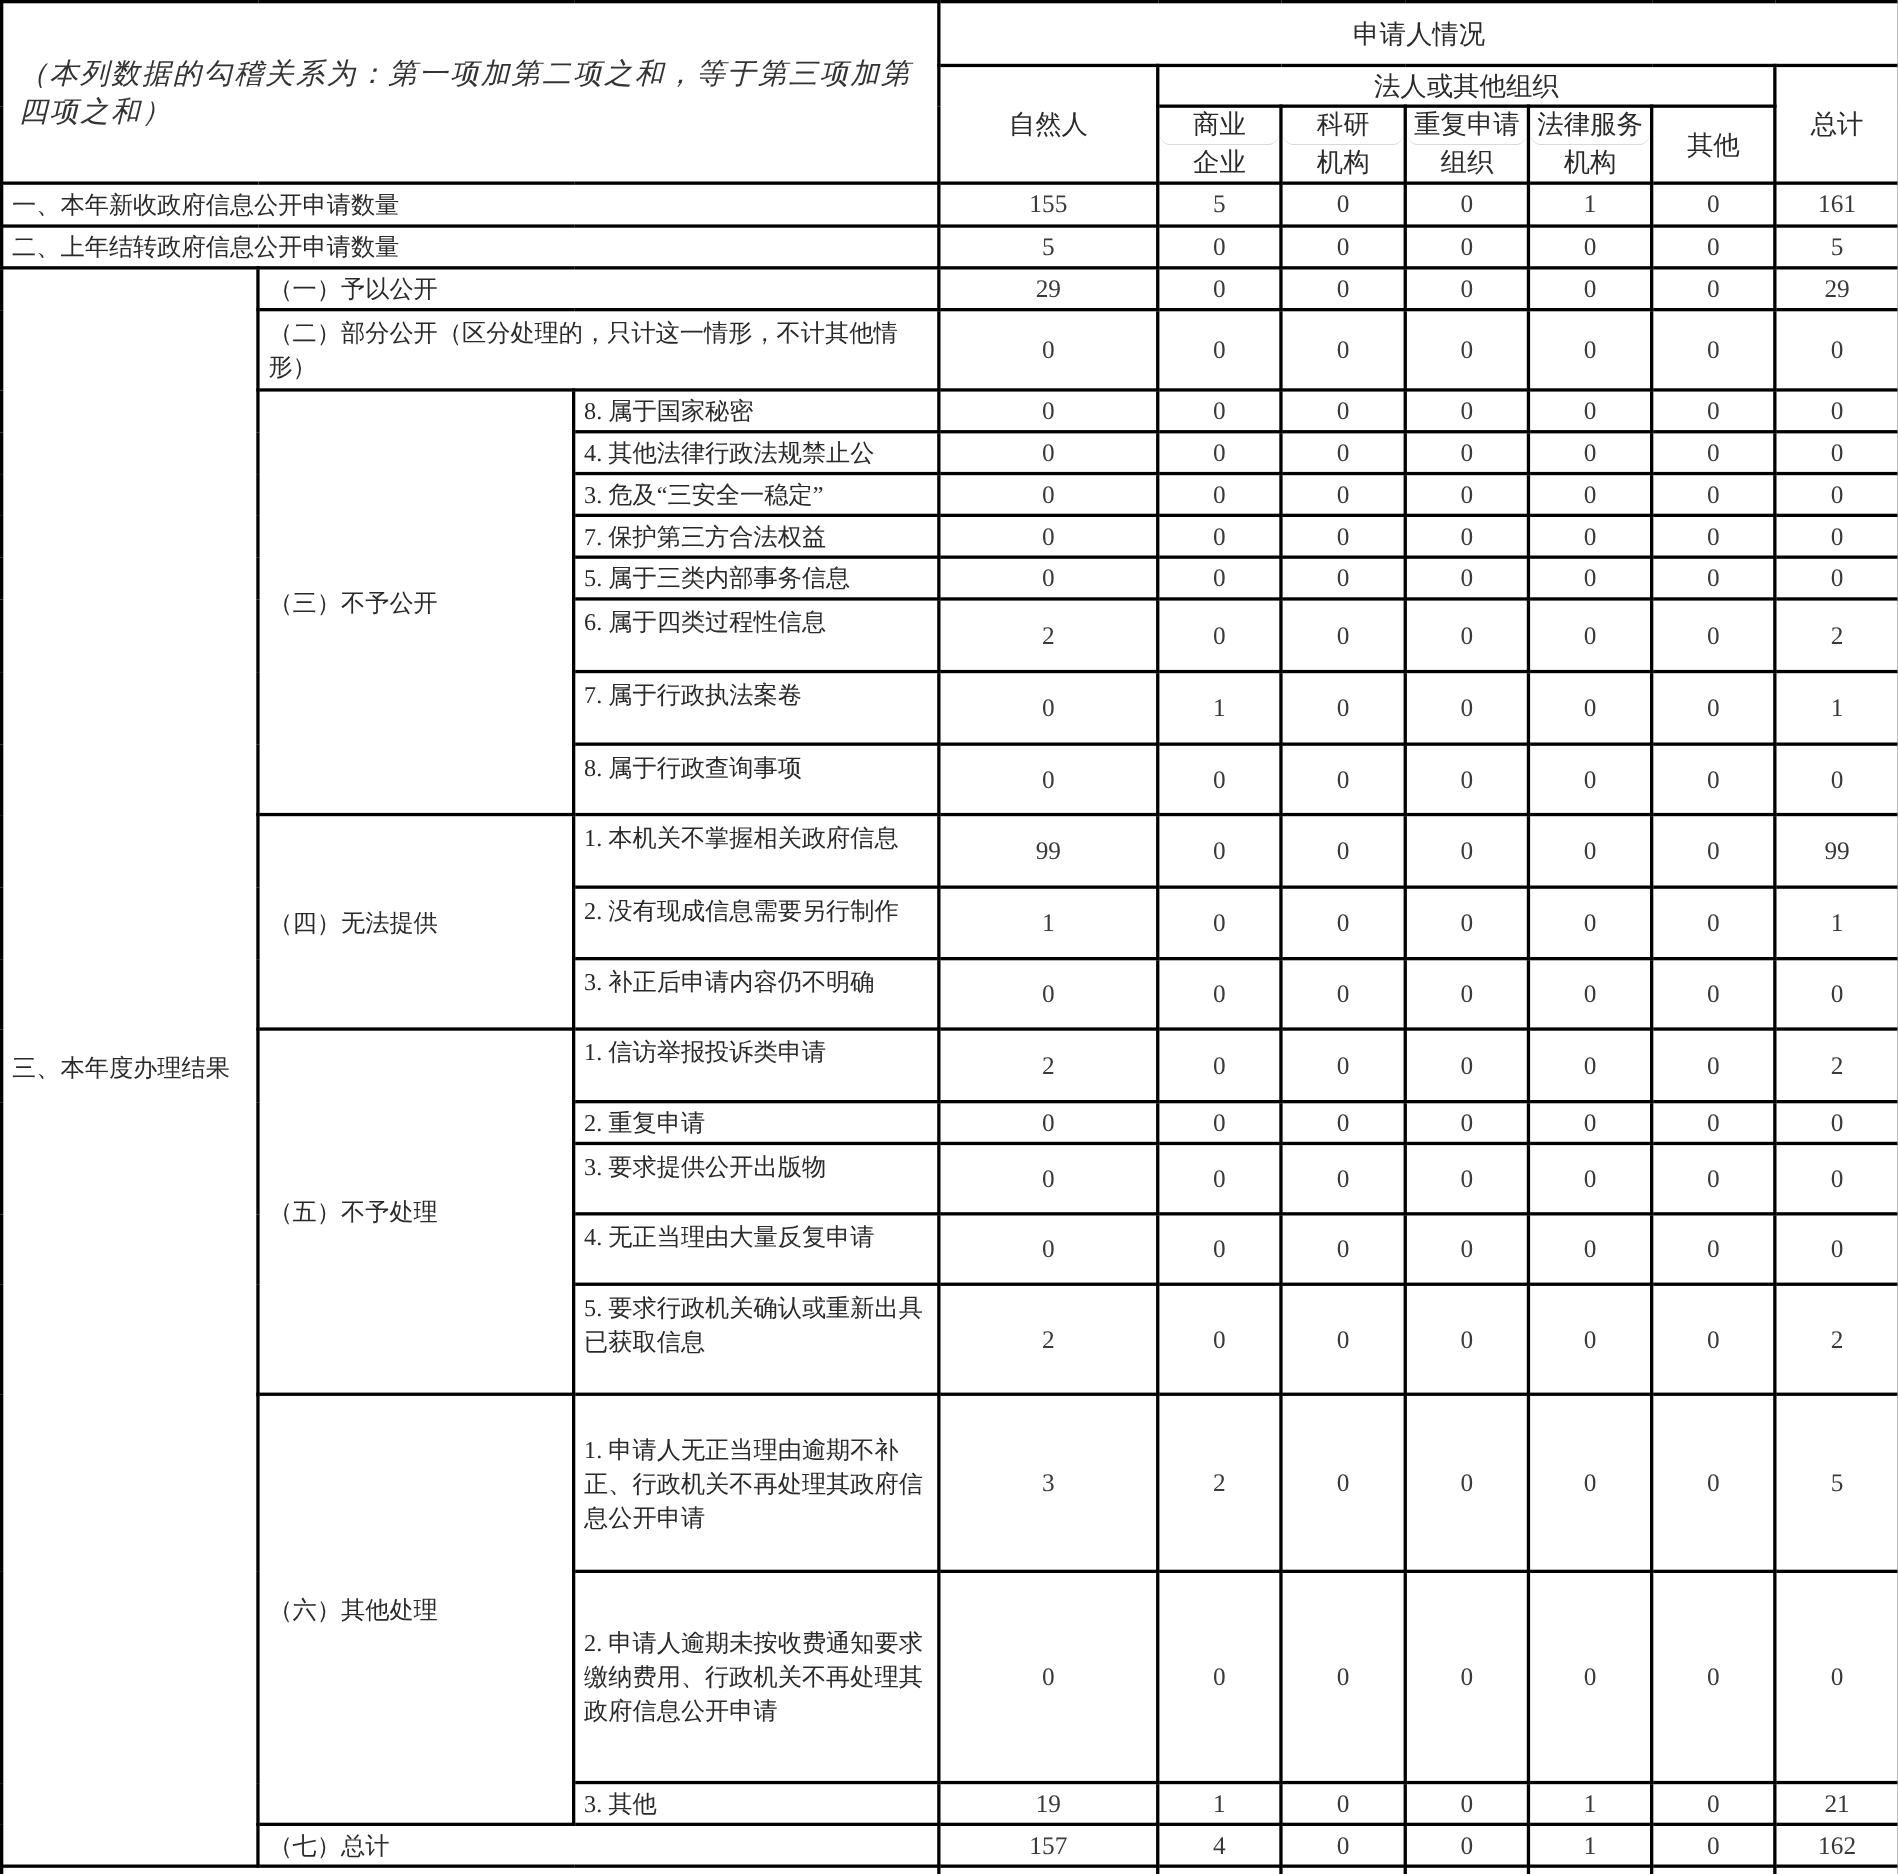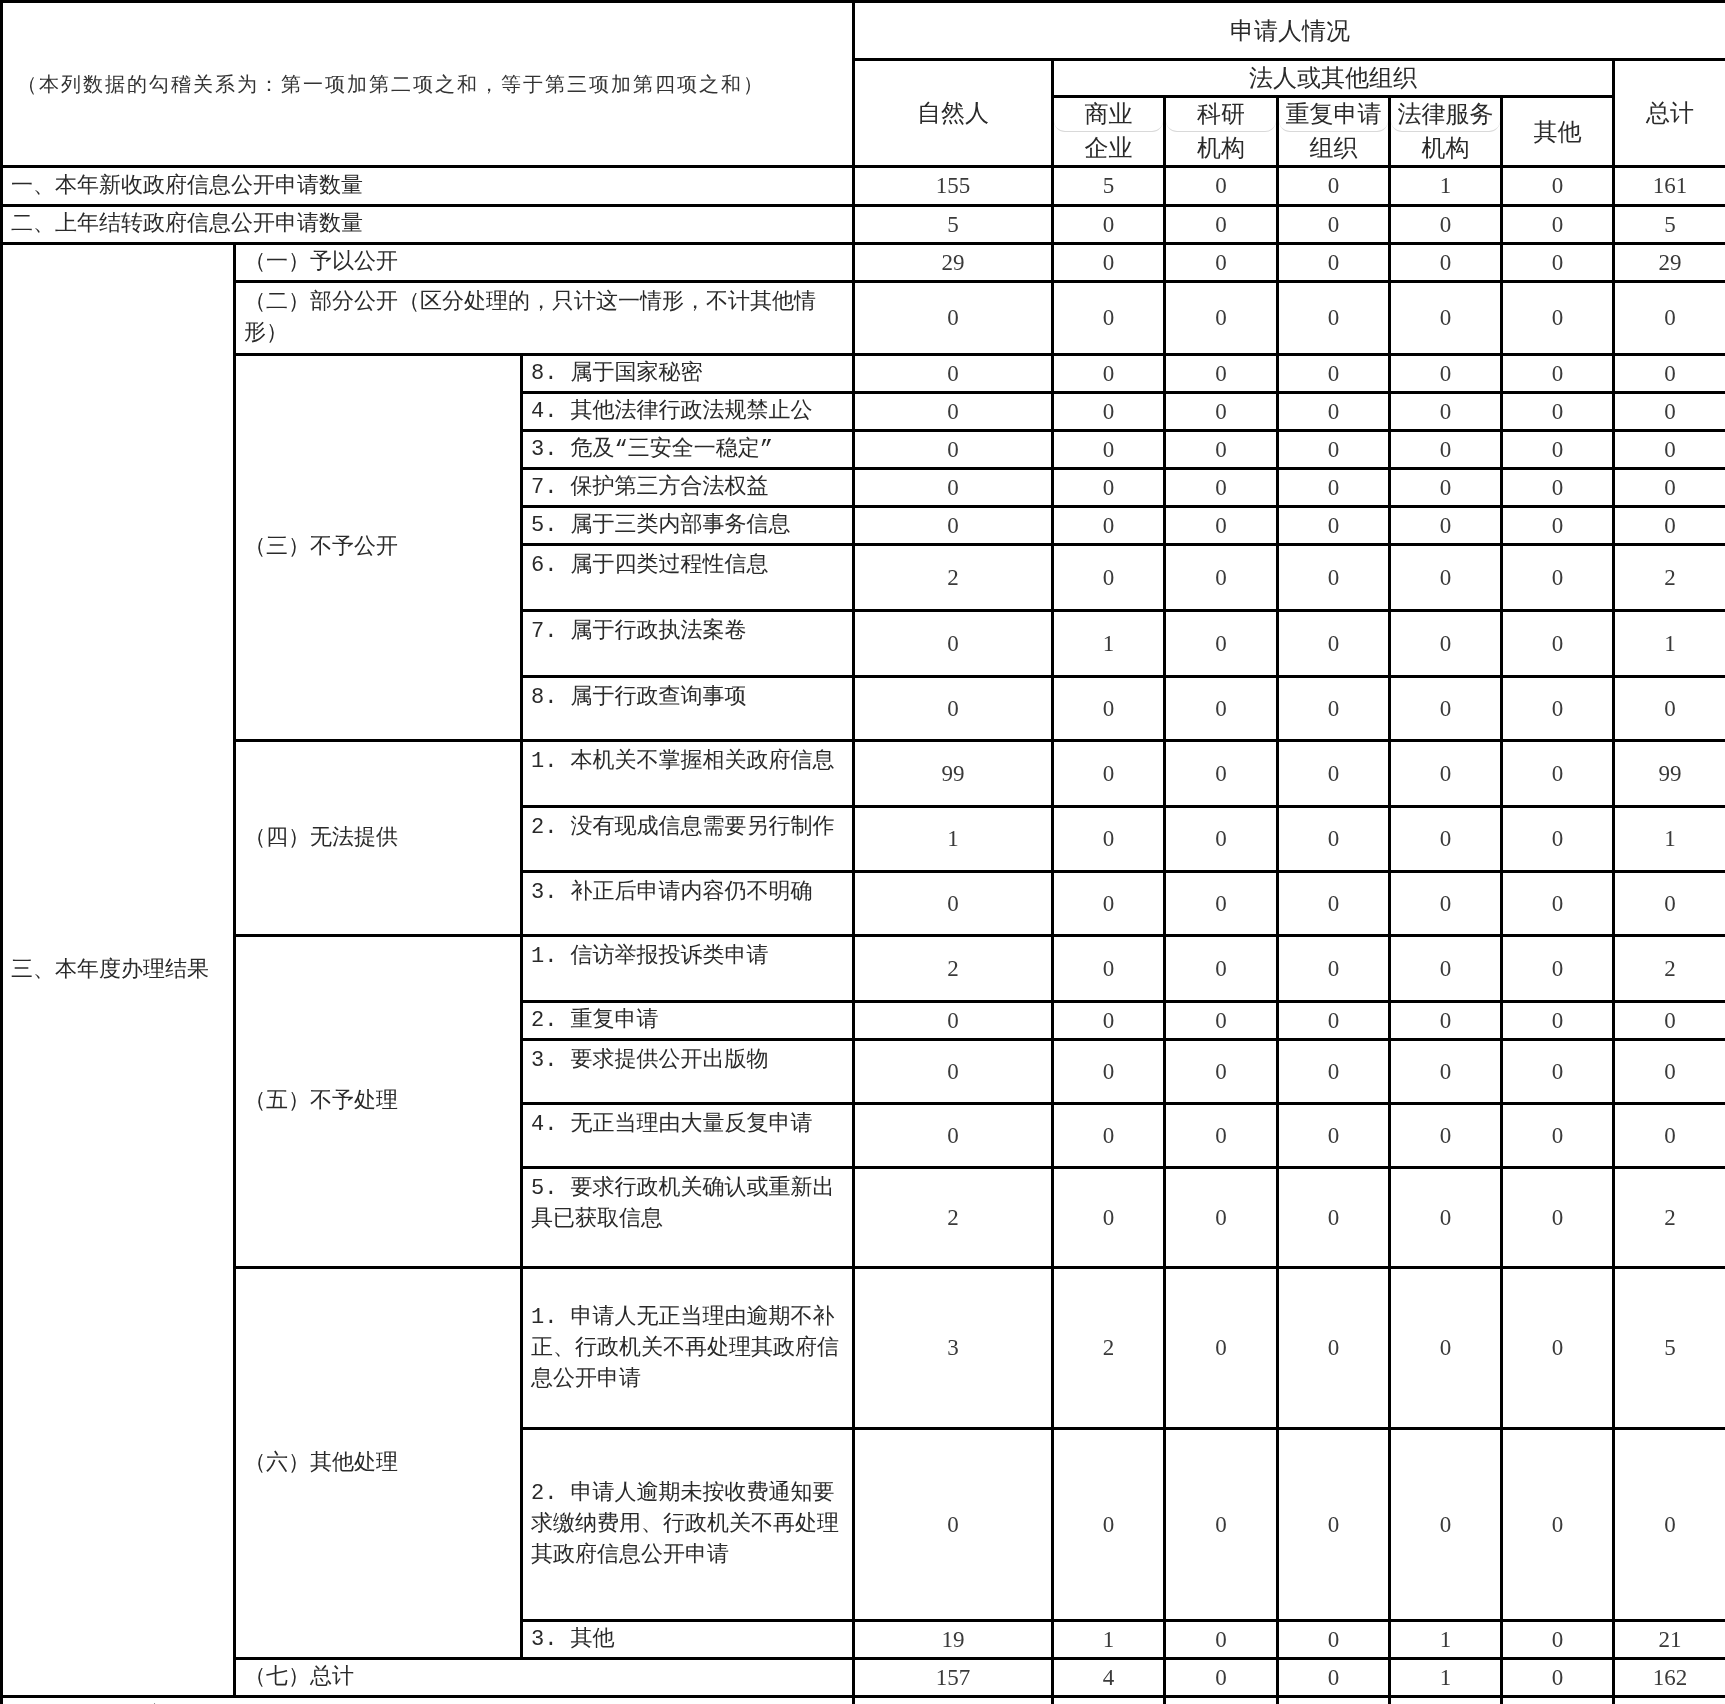--- a/index.html
+++ b/index.html
@@ -1,23 +1,23 @@
 <!DOCTYPE html>
 <html><head>
 <meta charset="utf-8">
 <style>
   html,body{margin:0;padding:0;background:#fff;}
   .wrap{width:1725px;height:1704px;background:#fff;}
   table{border-collapse:collapse;table-layout:fixed;width:1725px;}
   td{border:3px solid #000;font-family:"Liberation Serif",serif;color:#1a1a1a;overflow:hidden;vertical-align:middle;}
   td.v{text-align:center;font-size:23px;color:#3a3a3a;}
-  td.lab{text-align:left;padding:2px 8px;font-size:22px;line-height:31px;color:#2a2a2a;font-family:Liberation Mono, monospace;}
+  td.lab{text-align:left;padding:2px 8px;font-size:22px;line-height:31px;color:#2a2a2a;}
   td.top{vertical-align:top;padding-top:4px;}
   td.hdr{text-align:center;font-size:24px;color:#2a2a2a;}
-  td.note{font-size:20px;padding:0 14px;letter-spacing:2px;color:#333;text-align:left;}
+  td.note{font-size:26px;font-style:italic;padding:0 14px;letter-spacing:2px;color:#333;text-align:left;}
   .h2l{padding:0;}
   .h2l div{line-height:33px;text-align:center;}
   .h2l div.first{border-bottom:1px solid #d9d9d9;border-radius:11px;}
   col.cA{width:233px;} col.cB{width:287px;} col.cC{width:332px;}
   col.cNat{width:199px;} col.c1{width:112px;} col.c2{width:113px;} col.c3{width:112px;}
   col.c4{width:112px;} col.c5{width:112px;} col.cTot{width:113px;}
   tr.h58{height:58px;} tr.h37{height:37px;} tr.h70{height:70px;}
   tr.h39{height:39px;} tr.h34{height:34px;} tr.h32{height:32px;} tr.h73{height:73px;}
   tr.h35{height:35px;} tr.h66{height:66px;} tr.h64{height:64px;} tr.h65{height:65px;}
   tr.h100{height:100px;} tr.h161{height:161px;} tr.h192{height:192px;} tr.h36{height:36px;}

